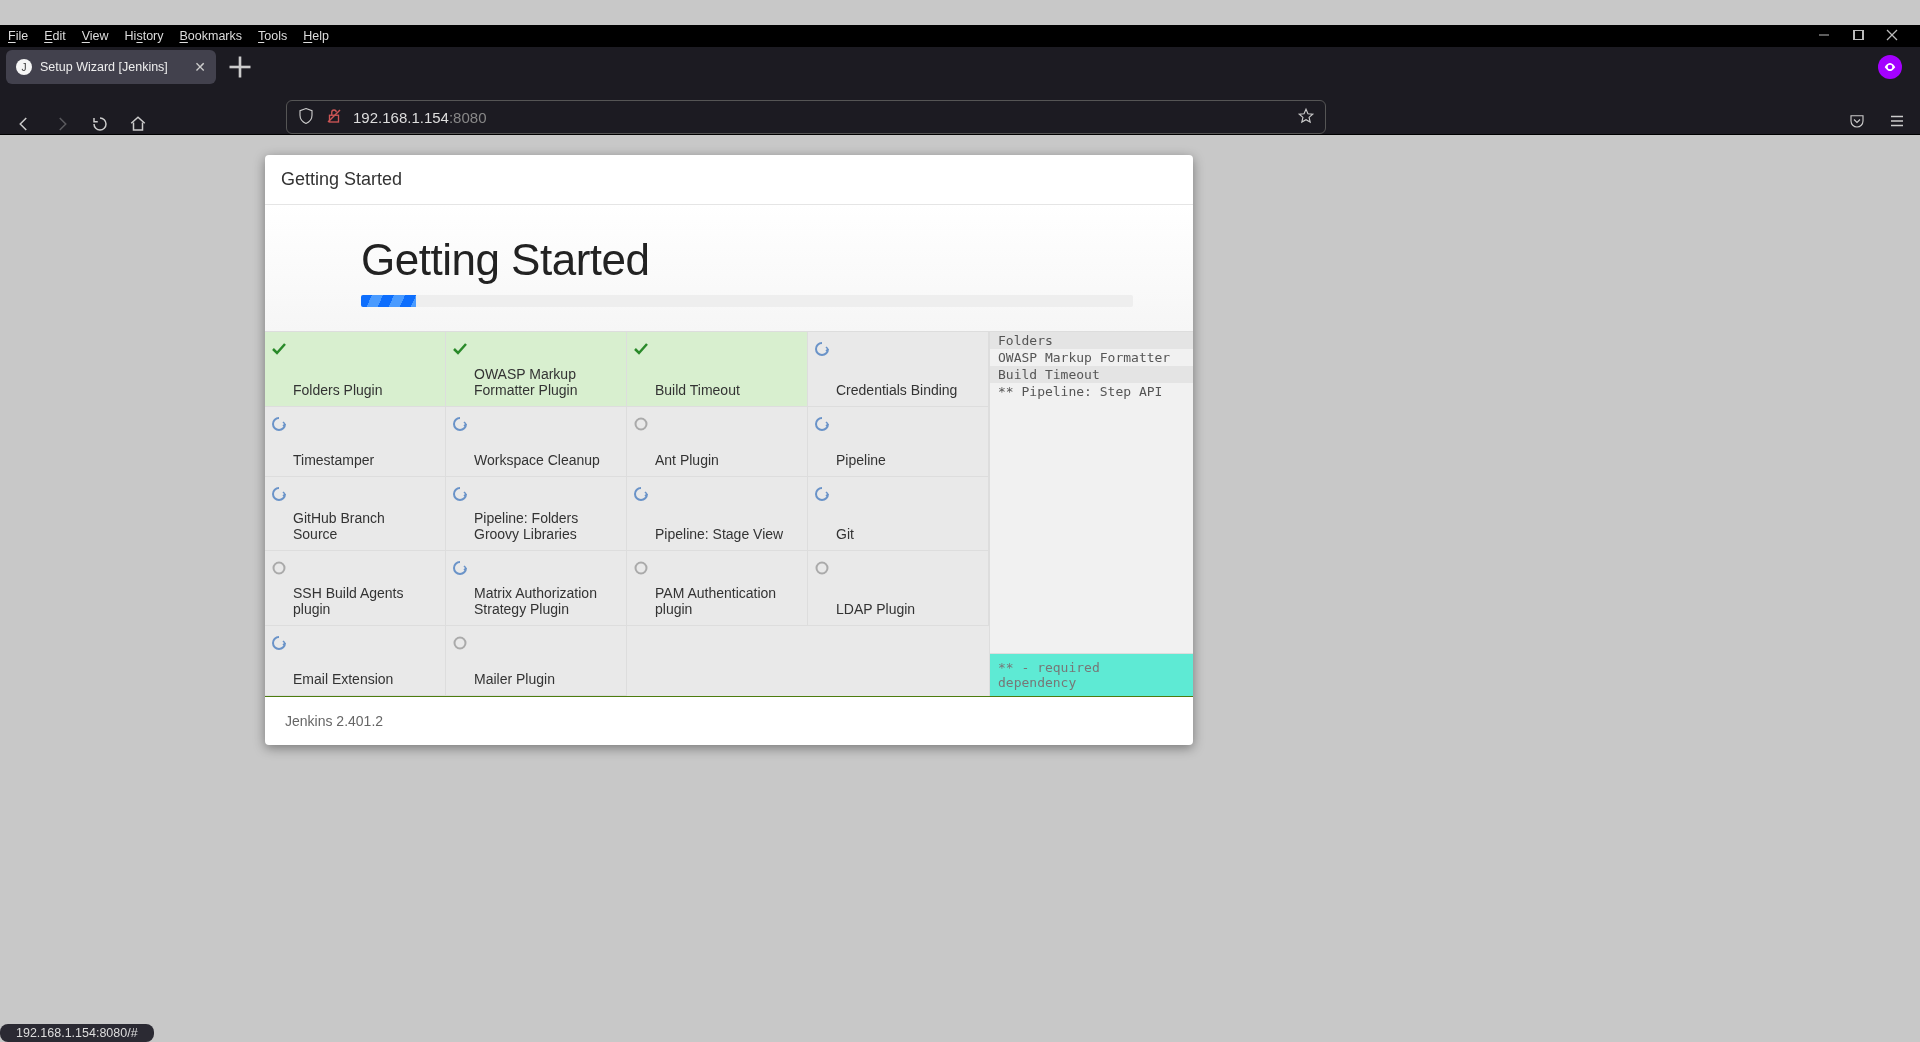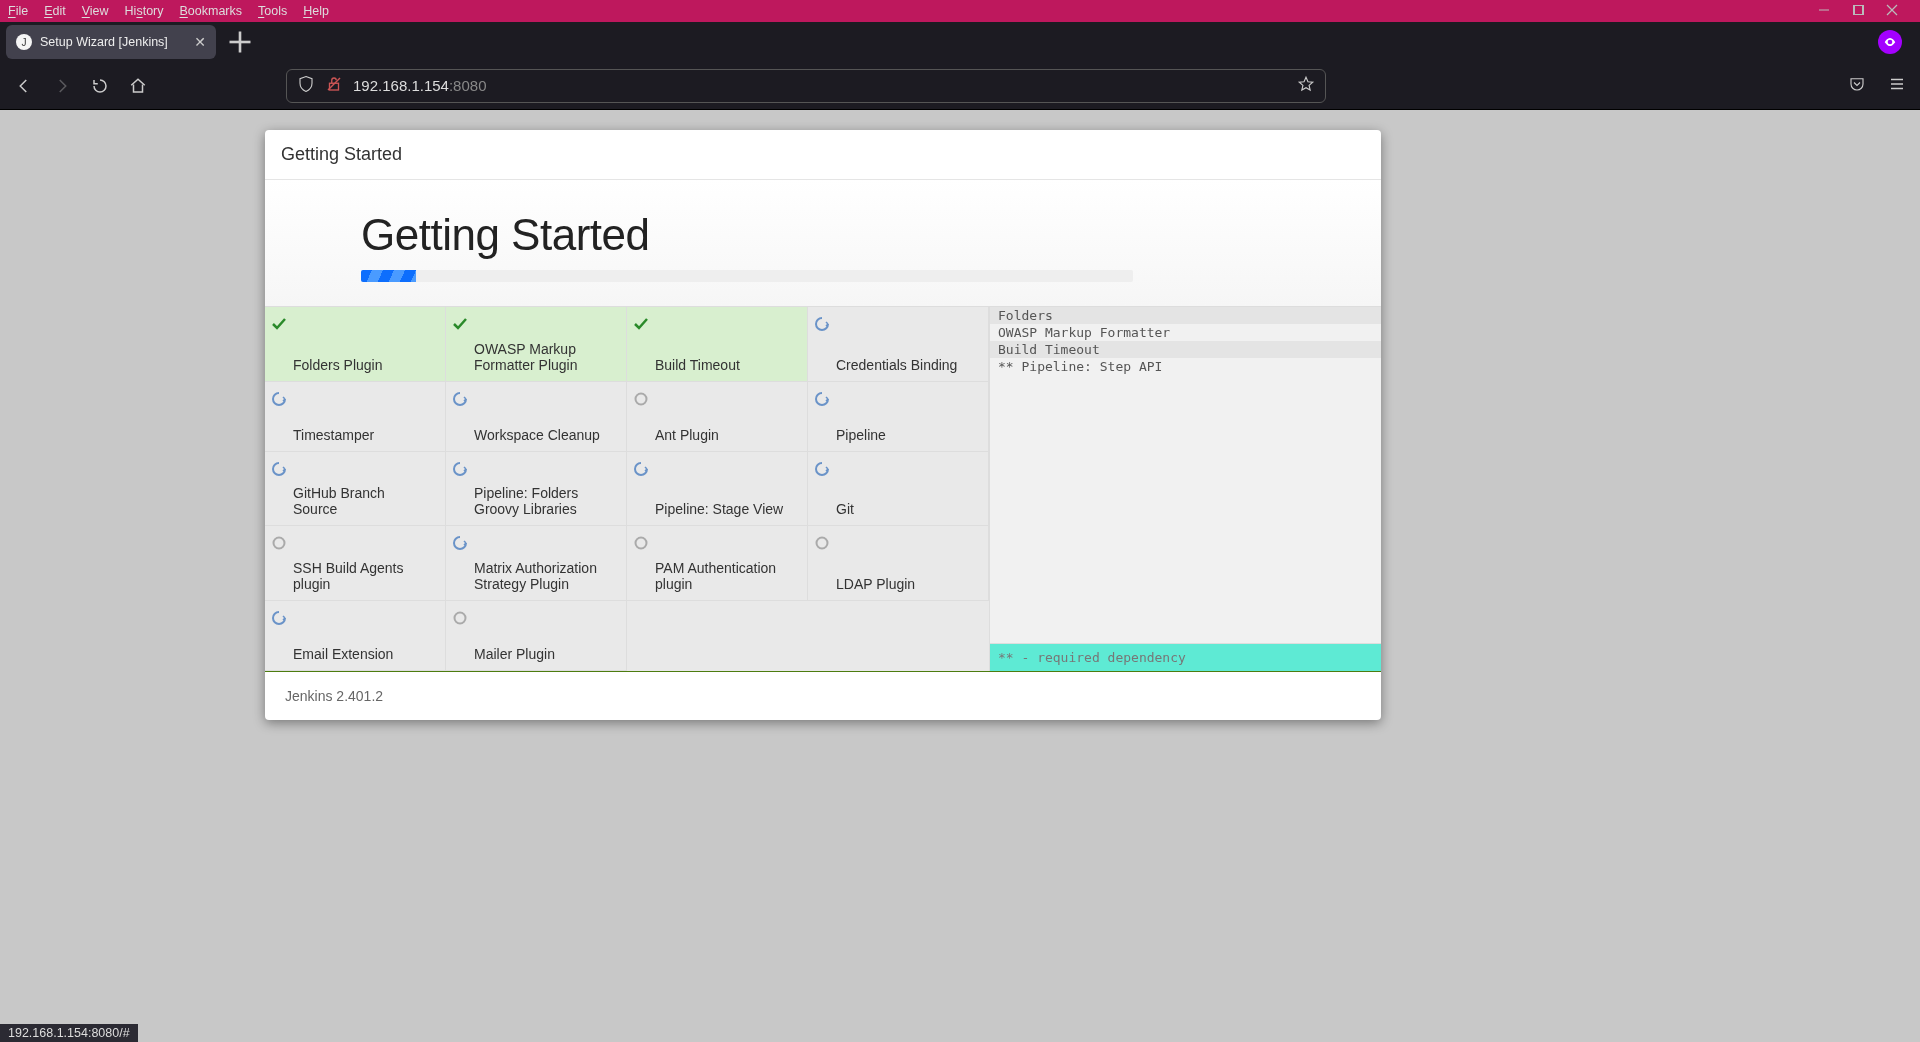--- a/index.html
+++ b/index.html
@@ -1,66 +1,66 @@
 <!DOCTYPE html>
 <html><head>
 <meta charset="utf-8">
 <style>
   * { box-sizing: border-box; margin: 0; padding: 0; }
   html, body { width: 1920px; height: 1042px; font-family: "Segoe UI", Arial, sans-serif; background: #c8c8c8; overflow: hidden; }
 
   
-  .browser-chrome { background: #be185d; color: #ddd; }
+  .browser-chrome { background: #000000; color: #ddd; margin-top: 25px; }
   .menu-bar { display: flex; align-items: center; height: 22px; padding-left: 8px; gap: 16px; font-size: 12.5px; }
   .menu-bar span { cursor: default; }
   .menu-bar .u { text-decoration: underline; text-underline-offset: 2px; }
   .window-controls { margin-left: auto; display: flex; gap: 22px; padding-right: 22px; color: #bbb; }
   .window-controls svg { width: 12px; height: 12px; }
 
   .tab-strip { display: flex; align-items: center; height: 40px; padding-left: 6px; gap: 10px; background:#1c1b22; }
   .tab { display: flex; align-items: center; gap: 8px; background: #42414d; border-radius: 6px; padding: 0 10px; height: 34px; width: 210px; font-size: 12.5px; color: #eee; }
   .tab .favicon { width:16px; height:16px; border-radius:50%; background:#f5f5f5; display:flex; align-items:center; justify-content:center; font-size:10px; color:#333; }
   .tab .close { margin-left:auto; color:#ccc; font-size:14px; }
   .newtab { width:28px; height:28px; border-radius:4px; display:flex; align-items:center; justify-content:center; color:#ccc; }
   .ext-badge { margin-left:auto; margin-right:18px; width:24px; height:24px; border-radius:50%; background:#a400ff; display:flex; align-items:center; justify-content:center; }
   .ext-badge svg { width:14px; height:14px; fill:#fff; }
 
-  .addr-bar { display:flex; align-items:center; height:48px; padding:0 14px; gap:18px; background:#1c1b22; border-bottom:1px solid #000; }
+  .addr-bar { display:flex; align-items:flex-end; height:48px; padding:0 14px; gap:18px; background:#1c1b22; border-bottom:1px solid #000; }
   .addr-bar .navbtn { color:#ccc; display:flex; align-items:center; justify-content:center; width:20px; height:20px; }
   .addr-bar .navbtn.dim { opacity:0.35; }
   .url-field { flex:0 0 1040px; margin-left:120px; height:34px; background:#1c1b22; border:1px solid #555; border-radius:6px; display:flex; align-items:center; padding:0 10px; gap:10px; color:#ddd; font-size:15px; }
   .url-field .lock { color:#c55; }
   .url-field .url-dim { color:#888; }
   .right-icons { margin-left:auto; display:flex; align-items:center; gap:22px; color:#ccc; }
   .right-icons svg, .addr-bar svg { width:18px; height:18px; }
 
   
   .viewport { width:1920px; height:calc(1042px - 22px - 40px - 48px - 20px); background:#c8c8c8; overflow:hidden; position:relative; }
-  .dialog { position:absolute; left:265px; top:20px; width:1116px; background:#fff; border-radius:4px; box-shadow:0 3px 12px rgba(0,0,0,0.4); }
+  .dialog { position:absolute; left:265px; top:20px; width:928px; background:#fff; border-radius:4px; box-shadow:0 3px 12px rgba(0,0,0,0.4); }
   .dialog-header { padding:14px 16px; border-bottom:1px solid #e5e5e5; font-size:18px; color:#333; }
   .banner { padding:30px 96px 24px 96px; background:linear-gradient(#fff,#f6f6f6); }
   .banner h1 { font-size:44px; font-weight:400; color:#222; letter-spacing:-0.5px; }
   .progress { margin-top:10px; width:772px; height:12px; background:#eee; border-radius:2px; overflow:hidden; }
   .progress-fill { height:100%; width:55px; background: repeating-linear-gradient(115deg,#0d6efd 0,#0d6efd 10px,#4a9bff 10px,#4a9bff 20px); }
 
   .body-row { display:flex; background:#e9e9e9; border-top:1px solid #ddd; }
   .plugins { flex:0 0 724px; display:grid; grid-template-columns:repeat(4,181px); }
   .cell { border:1px solid #ddd; border-top:none; border-left:none; padding:8px 20px 8px 28px; position:relative; font-size:14px; color:#333; min-height:44px; display:flex; align-items:flex-end; }
   .cell .ico { position:absolute; left:6px; top:9px; width:16px; height:16px; }
   .cell.done { background:#d8efcf; }
   .cell:not(.done) { background:#e9e9e9; }
 
   .sidepane { flex:1; background:#f1f1f1; border-left:1px solid #ddd; display:flex; flex-direction:column; min-height:364px; font-family:Consolas,monospace; font-size:13px; color:#555; }
   .sidepane .line { padding:1px 8px; }
   .sidepane .line.alt { background:#e4e4e4; }
   .sidepane .footnote { margin-top:auto; padding:6px 8px; border-top:1px solid #ddd; color:#777; background:#5eead4; }
 
   .dialog-footer { padding:16px 20px; border-top:1px solid #4d7c0f; font-size:14px; color:#666; }
 
-  .status-bar { position:fixed; left:0; bottom:0; background:#2b2a33; color:#ddd; font-size:12.5px; padding:2px 8px; }
+  .status-bar { position:fixed; left:0; bottom:0; background:#2b2a33; color:#ddd; font-size:12.5px; padding:2px 16px;border-radius:8px; }
 
   
   .chk svg { stroke:#2a8a2a; stroke-width:2.5; fill:none; }
   .spin svg { stroke:#6a93c8; stroke-width:2; fill:none; }
   .pend svg { stroke:#aaa; stroke-width:2; fill:none; }
 </style>
 </head>
 <body>
 
 <div class="browser-chrome">

